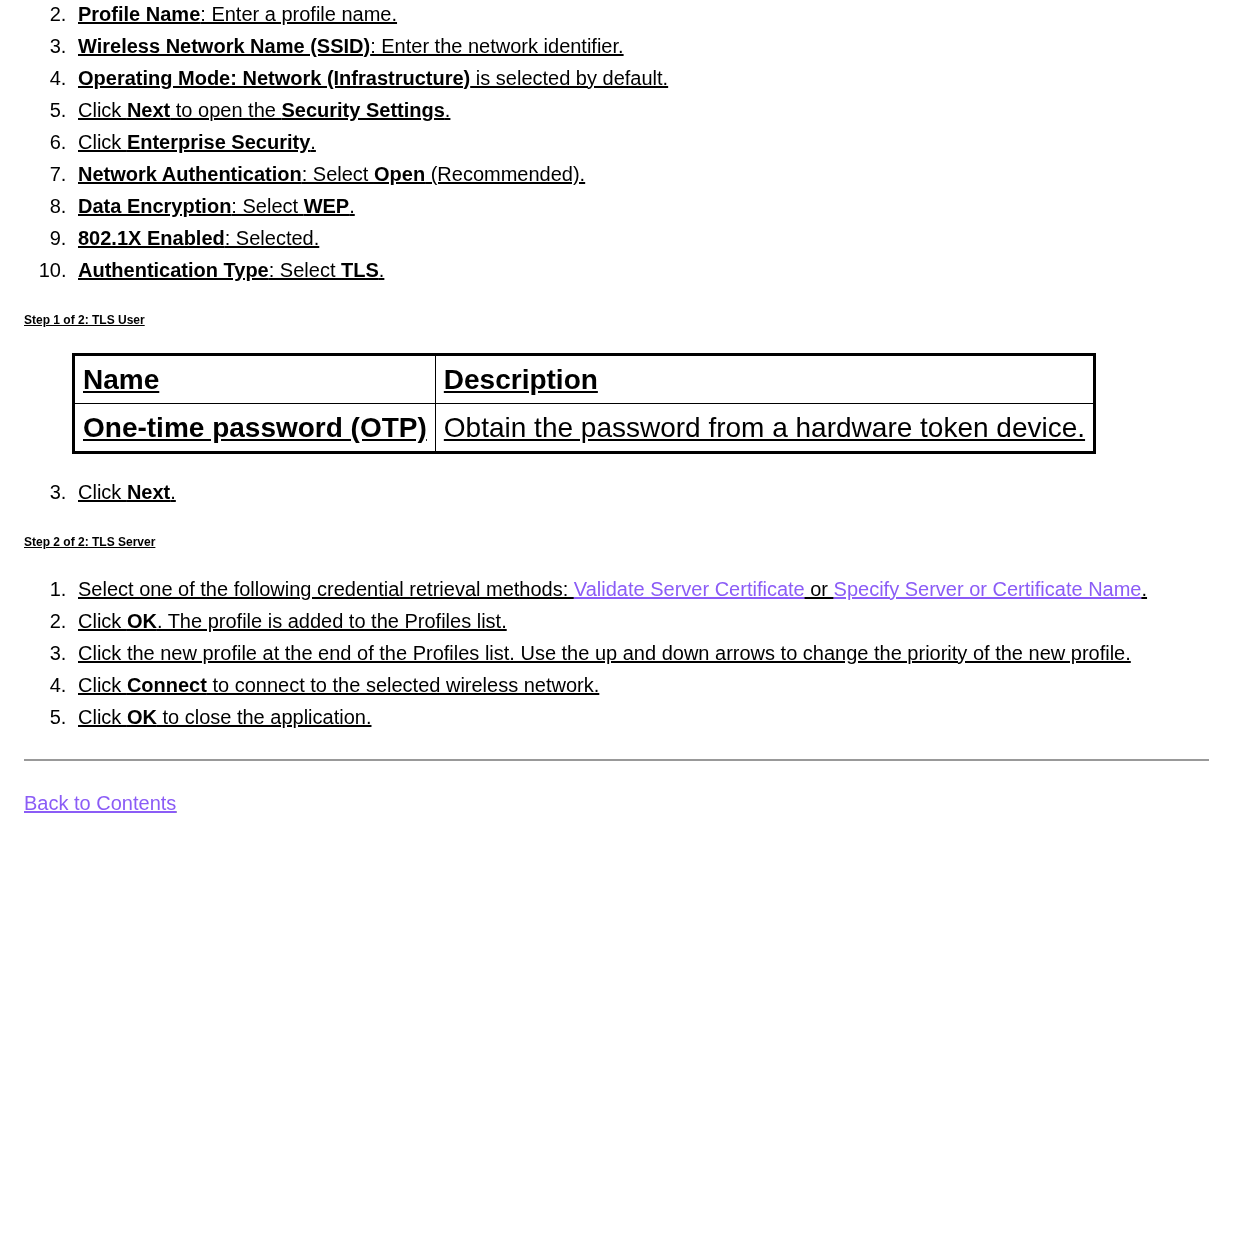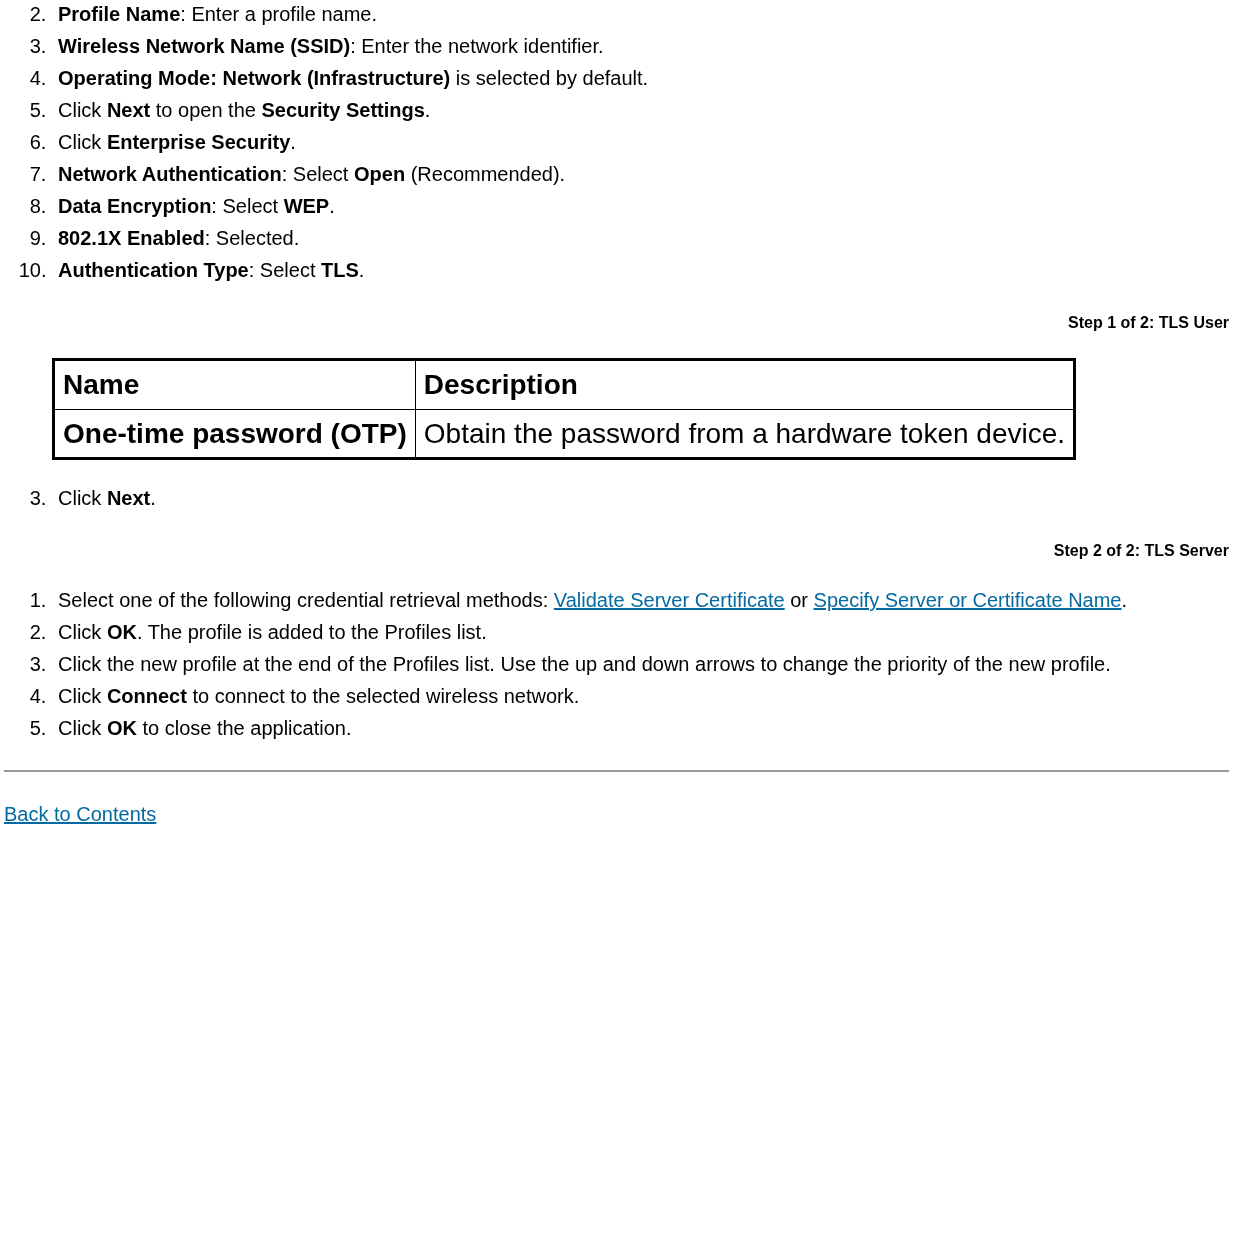--- a/index.html
+++ b/index.html
@@ -9,61 +9,61 @@
       font-family: Verdana, Geneva, sans-serif;
       font-size: 20px;
       line-height: 1.4;
       color: #000;
       background: #fff;
       margin: 0;
       padding: 0;
       width: 1233px;
     }
     .content {
-      padding: 0 4px;
+      padding: 0 24px;
+      text-decoration: underline;
     }
     ol {
       margin: 0 0 24px 0;
       padding-left: 48px;
     }
     ol li {
       margin-bottom: 4px;
       padding-left: 6px;
     }
     ol li::marker {
       font-variant-numeric: normal;
     }
     .bold {
       font-weight: bold;
     }
     h3.step-heading {
-      font-size: 16px;
+      font-size: 12px;
       font-weight: bold;
       margin: 28px 0 24px 0;
-      text-align: right;
     }
     table.cert-table {
       border-collapse: collapse;
       border: 3px solid #000;
       margin: 16px 0 24px 0;
     }
     table.cert-table th,
     table.cert-table td {
       border: 1px solid #000;
       padding: 4px 8px;
       text-align: left;
       font-size: 28px;
       vertical-align: top;
     }
     table.cert-table th {
       font-weight: bold;
     }
     a.doc-link,
     .link {
-      color: #0369a1;
+      color: #8b5cf6;
       text-decoration: underline;
     }
     hr.divider {
       margin: 28px 0 28px 0;
       border: none;
       border-top: 2px solid #999;
     }
     .footer-links p {
       margin: 16px 0 32px 0;
     }

